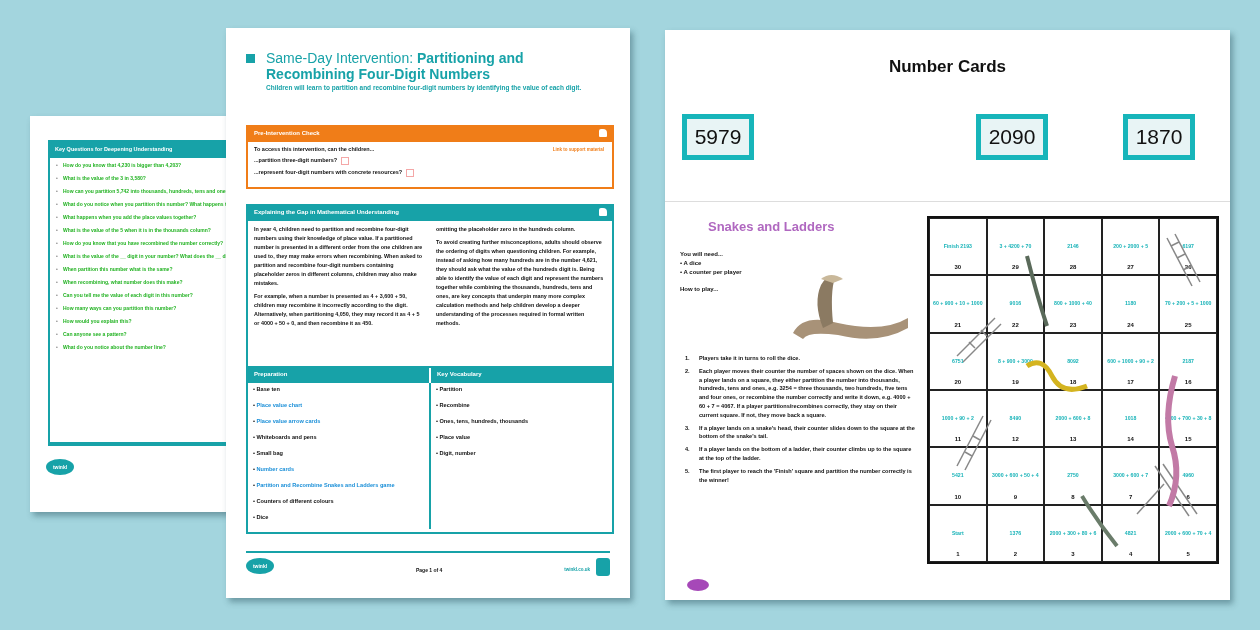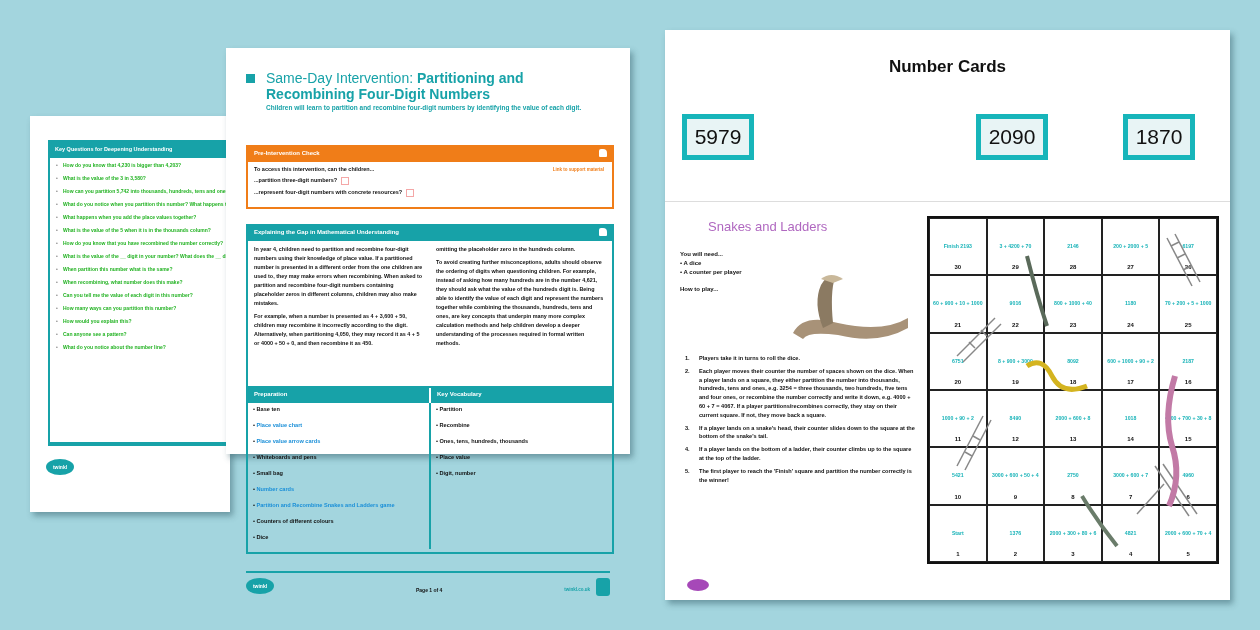--- a/index.html
+++ b/index.html
@@ -8,21 +8,21 @@
   
   #p1{left:30px;top:116px;width:200px;height:396px}
   #p1 .box{position:absolute;left:18px;top:24px;width:182px;height:300px;border:2px solid #17a2a8;border-right:none}
   #p1 .boxhead{background:#17a2a8;color:#fff;font-size:5.5px;font-weight:bold;padding:4px 5px;height:8px;white-space:nowrap;overflow:hidden}
   #p1 ul{list-style:none;margin:0;padding:4px 0 0 6px}
   #p1 li{color:#22b222;font-size:5px;font-weight:bold;line-height:7px;margin-bottom:6px;padding-left:7px;position:relative;white-space:nowrap;overflow:hidden}
   #p1 li::before{content:"•";position:absolute;left:0;color:#888}
   #p1 .foot-line{position:absolute;left:18px;right:0;top:328px;height:2px;background:#17a2a8}
   .logo{position:absolute;width:28px;height:16px;border-radius:50%;background:#17a2a8;color:#fff;font-size:5px;font-weight:bold;display:flex;align-items:center;justify-content:center}
   
-  #p2{left:226px;top:48px;width:404px;height:406px}
+  #p2{left:226px;top:28px;width:404px;height:570px}
   #p2 .title-row{position:absolute;left:20px;top:22px;width:370px}
   #p2 .sq{position:absolute;left:0;top:4px;width:9px;height:9px;background:#17a2a8}
   #p2 h1{margin:0 0 0 20px;font-size:14px;line-height:16px;color:#17a2a8;font-weight:normal}
   #p2 h1 b{font-weight:bold}
   #p2 .sub{margin:2px 0 0 20px;font-size:6.5px;color:#17a2a8;font-weight:bold;line-height:8px}
   .sect{position:absolute;left:20px;width:364px;border:2px solid}
   .sect .hd{color:#fff;font-size:6px;font-weight:bold;padding:3px 6px;height:9px;position:relative}
   .sect .hd .ico{position:absolute;right:5px;top:2px;width:8px;height:8px;background:#fff;border-radius:2px 4px 1px 1px}
   #pre{top:97px;border-color:#f07d18;height:60px}
   #pre .hd{background:#f07d18}
@@ -46,21 +46,21 @@
   #prep li::before{content:"• ";color:#111}
   #p2 .foot-line{position:absolute;left:20px;right:20px;top:523px;height:2px;background:#17a2a8}
   #p2 .pg{position:absolute;left:190px;top:539px;font-size:5px;font-weight:bold;color:#111}
   #p2 .web{position:absolute;right:40px;top:539px;font-size:4.5px;font-weight:bold;color:#17a2a8}
   #p2 .badge{position:absolute;right:20px;top:530px;width:14px;height:18px;background:#17a2a8;border-radius:3px}
   
   #p3{left:665px;top:30px;width:565px;height:570px}
   #p3 .nc-title{position:absolute;left:0;width:565px;top:27px;text-align:center;font-size:17px;font-weight:bold;color:#111}
   .card{position:absolute;top:84px;width:72px;height:46px;border:5px solid #17b5ba;background:#e8f4f5;display:flex;align-items:center;justify-content:center;font-size:21px;color:#111;box-sizing:border-box}
   #p3 .divider{position:absolute;left:0;right:0;top:171px;height:1px;background:#ddd}
-  #p3 .sl-title{position:absolute;left:43px;top:189px;font-size:13px;font-weight:normal;color:#b068c0}
+  #p3 .sl-title{position:absolute;left:43px;top:189px;font-size:13px;font-weight:bold;color:#b068c0}
   #p3 .need{position:absolute;left:15px;top:220px;font-size:6px;font-weight:bold;line-height:9px;color:#111}
   .snake-img{position:absolute;left:118px;top:243px}
   #p3 .steps{position:absolute;left:20px;top:324px;width:230px;margin:0;padding:0;list-style:none}
   #p3 .steps li{font-size:5.6px;font-weight:bold;line-height:8.8px;color:#111;padding-left:14px;position:relative;margin-bottom:4px}
   #p3 .steps li span.n{position:absolute;left:0}
   .board{position:absolute;left:262px;top:186px;width:288px;height:344px;border:2px solid #111;display:grid;grid-template-columns:repeat(5,1fr);grid-template-rows:repeat(6,1fr)}
   .cell{border:1px solid #222;display:flex;flex-direction:column;align-items:center;justify-content:center;position:relative}
   .cell .v{color:#18b3b8;font-size:5.2px;font-weight:bold;text-align:center;line-height:7px;width:90%}
   .cell .num{position:absolute;bottom:4px;font-size:6px;font-weight:bold;color:#111}
   .overlay{position:absolute;left:262px;top:186px;pointer-events:none}

